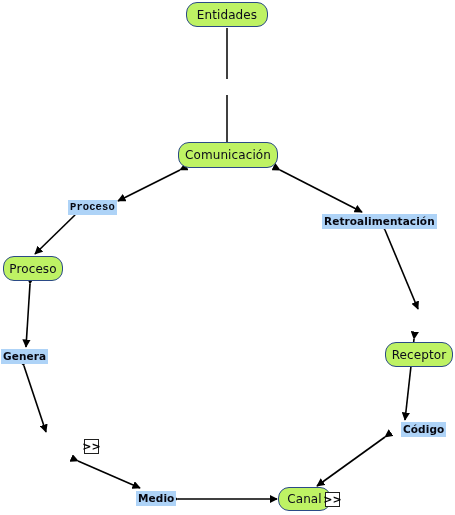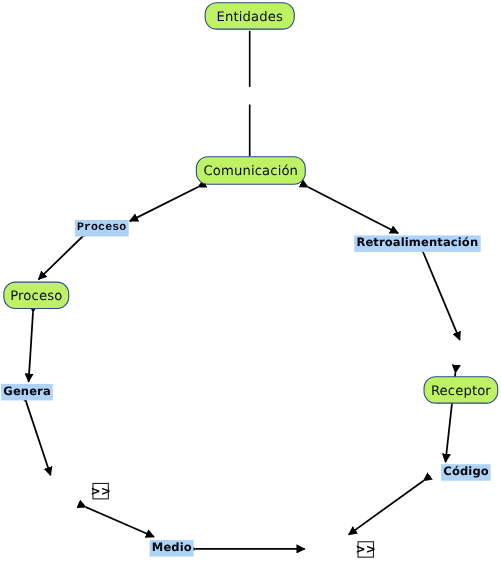--- a/index.html
+++ b/index.html
@@ -126,20 +126,23 @@
   </div>
 
   <div class="node" style="left:385px; top:311px; width:68px; height:25px;margin-top:31px;">
     <span>Receptor</span>
   </div>
 
   <div class="expander" style="left:84px; top:439px;">
     <span>&gt;&gt;</span>
   </div>
 
+  <div class="node" style="left:278px; top:487px; width:53px; height:24px;">
+    <span>Canal</span>
+  </div>
   <div class="expander" style="left:325px; top:492px;">
     <span>&gt;&gt;</span>
   </div>
 
 
   <div class="label" style="left:68px; top:200px;font-family:Liberation Mono, monospace;">
     <span>Proceso</span>
   </div>
 
   <div class="label" style="left:322px; top:214px;">

